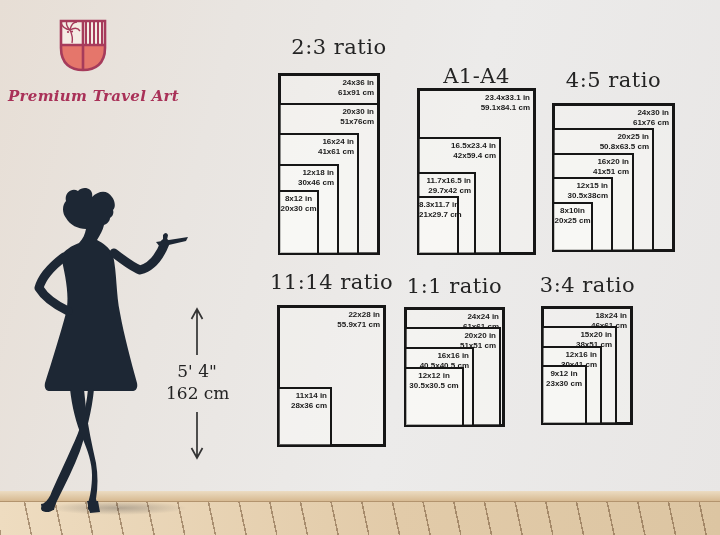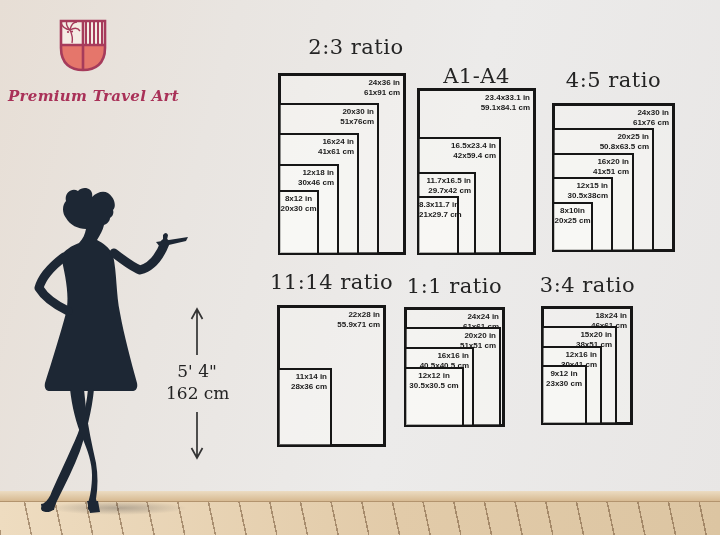--- a/index.html
+++ b/index.html
@@ -127,22 +127,22 @@
     <div class="hm-text">5' 4"</div>
     <div class="hm-text">162 cm</div>
     <div class="hm-gap"></div>
     <svg width="16" height="50" viewBox="0 0 16 50">
       <path d="M8,1 L8,46 M2.5,37 L8,47 L13.5,37" fill="none" stroke="#333333" stroke-width="1.7"></path>
     </svg>
   </div>
 
   <div class="charts">
       <div class="panel" style="left: 278px; top: 73px; width: 122px; height: 182px;">
-        <div class="panel-title" style="margin-bottom: 14px; margin-left: 17px;">2:3 ratio</div>
-        <div class="size-rect outer" style="width: 128px; height: 182px; z-index: 1; margin-top: 18px;">
+        <div class="panel-title" style="margin-bottom: 14px;">2:3 ratio</div>
+        <div class="size-rect outer" style="width: 102px; height: 182px; z-index: 1; margin-top: 18px;">
           <div class="size-label">
             <div>24x36 in</div>
             <div>61x91 cm</div>
           </div>
         </div>
         <div class="size-rect" style="width: 101px; height: 152px; z-index: 2;">
           <div class="size-label">
             <div>20x30 in</div>
             <div>51x76cm</div>
           </div>
@@ -227,21 +227,21 @@
         </div>
       </div>
       <div class="panel" style="left: 277px; top: 305px; width: 109px; height: 142px;">
         <div class="panel-title" style="margin-bottom: 11px;">11:14 ratio</div>
         <div class="size-rect outer" style="width: 109px; height: 142px; z-index: 1;">
           <div class="size-label">
             <div>22x28 in</div>
             <div>55.9x71 cm</div>
           </div>
         </div>
-        <div class="size-rect" style="width: 55px; height: 79px; z-index: 2;">
+        <div class="size-rect" style="width: 55px; height: 60px; z-index: 2;">
           <div class="size-label">
             <div>11x14 in</div>
             <div>28x36 cm</div>
           </div>
         </div>
       </div>
       <div class="panel" style="left: 404px; top: 307px; width: 101px; height: 120px;">
         <div class="panel-title" style="margin-bottom: 9px; text-align: right;">1:1 ratio</div>
         <div class="size-rect outer" style="width: 101px; height: 120px; z-index: 1; padding-left: 40px;">
           <div class="size-label">

